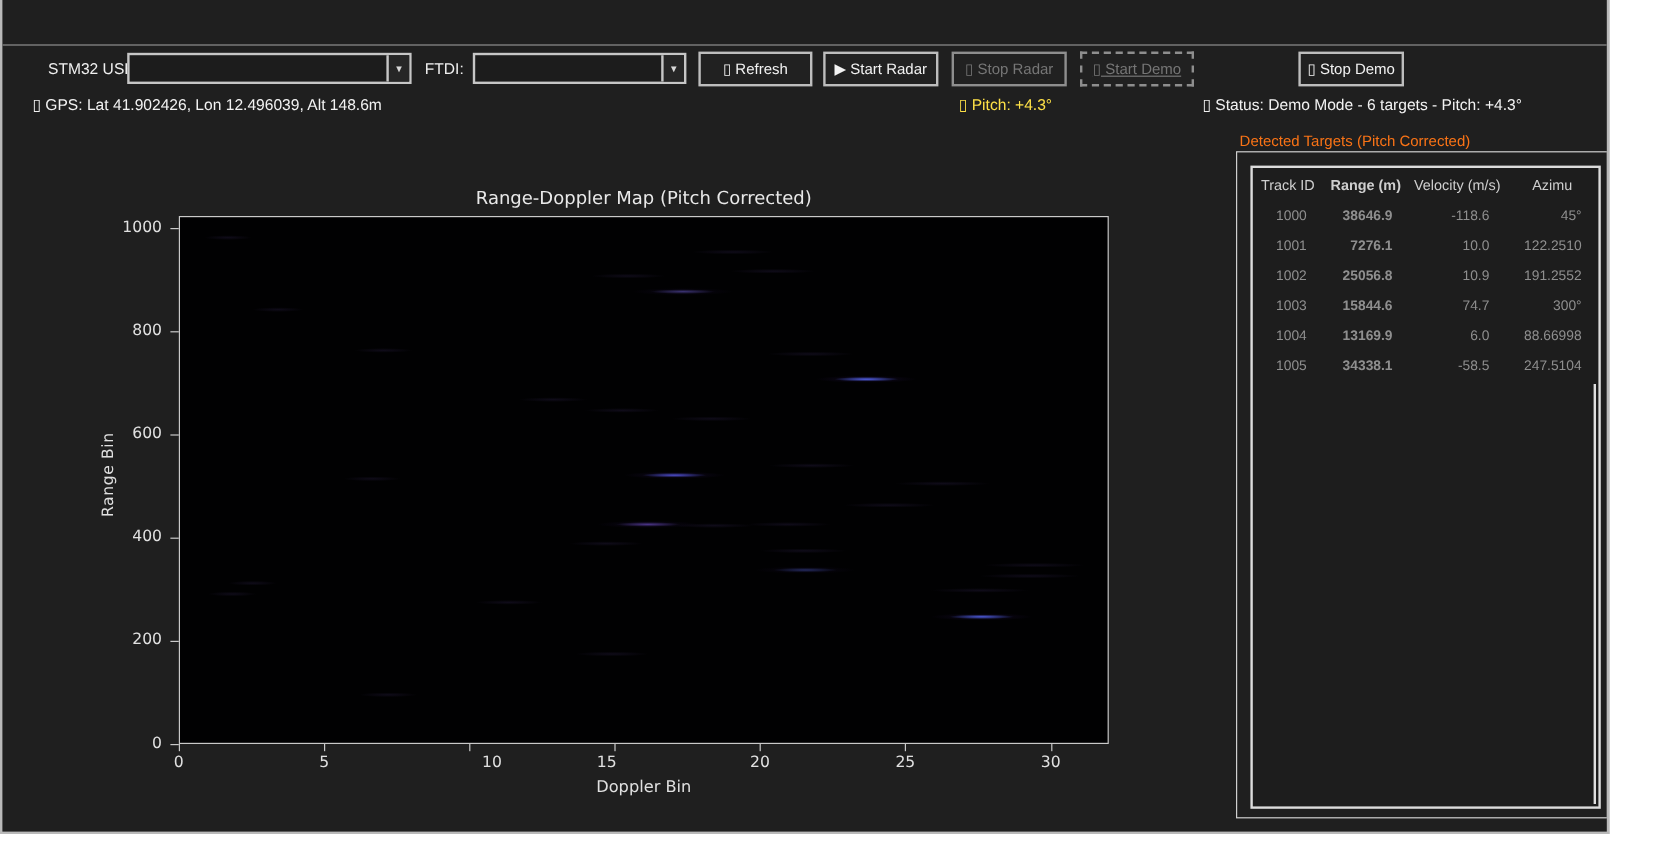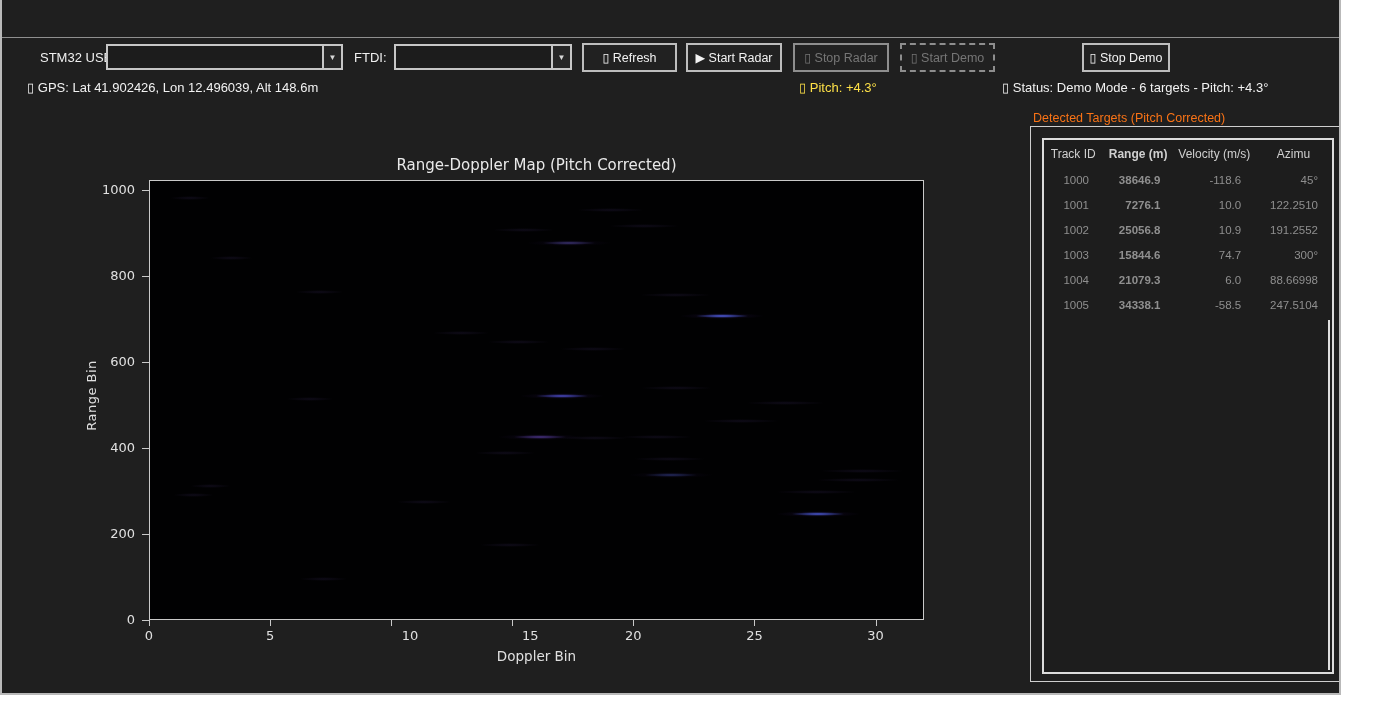--- a/index.html
+++ b/index.html
@@ -68,21 +68,21 @@
     <div class="arrowbox">▼</div>
   </div>
   <div class="lbl" style="left:352px;top:50px;">FTDI:</div>
   <div class="combo" style="left:392px;width:178px;">
     <div class="field"></div>
     <div class="arrowbox">▼</div>
   </div>
   <div class="btn" style="left:580px;width:95px;">▯ Refresh</div>
   <div class="btn" style="left:684px;width:96px;">▶ Start Radar</div>
   <div class="btn disabled" style="left:791px;width:96px;">▯ Stop Radar</div>
-  <div class="btn disabled dashed" style="left:898px;width:95px;">▯ Start Demo</div>
+  <div class="btn disabled dashed" style="left:898px;width:95px;text-decoration:underline;">▯ Start Demo</div>
   <div class="btn" style="left:1080px;width:88px;">▯ Stop Demo</div>
 
   <div class="statusline" style="left:25px;">▯ GPS: Lat 41.902426, Lon 12.496039, Alt 148.6m</div>
   <div class="statusline pitch" style="left:797px;">▯ Pitch: +4.3°</div>
   <div class="statusline" style="left:1000px;">▯ Status: Demo Mode - 6 targets - Pitch: +4.3°</div>
 
   <div class="fig-title">Range-Doppler Map (Pitch Corrected)</div>
   <div class="ylabel">Range Bin</div>
   <div class="plot" id="plot">
       <div class="streak" style="left: 376.984px; top: 58.875px; width: 84px; height: 6px; background: radial-gradient(rgb(106, 90, 205) 0%, rgba(20, 10, 40, 0.35) 45%, transparent 72%); opacity: 0.55;"></div>
@@ -119,21 +119,21 @@
       <div class="streak" style="left: 488.671px; top: 112.318px; width: 73.4765px; height: 4px; background: radial-gradient(rgb(42, 31, 69) 0%, transparent 70%); opacity: 0.35;"></div>
     </div>
   <div id="axes-layer">
       <div class="tickmark" style="left: 147px; top: 620px; width: 1px; height: 6px;"></div>
       <div class="tick-label" style="left: 132px; top: 628px; width: 30px; text-align: center;">0</div>
       <div class="tickmark" style="left: 268.094px; top: 620px; width: 1px; height: 6px;"></div>
       <div class="tick-label" style="left: 253.094px; top: 628px; width: 30px; text-align: center;">5</div>
       <div class="tickmark" style="left: 389.188px; top: 620px; width: 1px; height: 6px;"></div>
       <div class="tick-label" style="left: 393px; top: 628px; width: 30px; text-align: center;">10</div>
       <div class="tickmark" style="left: 510.281px; top: 620px; width: 1px; height: 6px;"></div>
-      <div class="tick-label" style="left: 495.281px; top: 628px; width: 30px; text-align: center; margin-left: 18px;">15</div>
+      <div class="tick-label" style="left: 495.281px; top: 628px; width: 30px; text-align: left;">15</div>
       <div class="tickmark" style="left: 631.375px; top: 620px; width: 1px; height: 6px;"></div>
       <div class="tick-label" style="left: 616.375px; top: 628px; width: 30px; text-align: center;">20</div>
       <div class="tickmark" style="left: 752.469px; top: 620px; width: 1px; height: 6px;"></div>
       <div class="tick-label" style="left: 737.469px; top: 628px; width: 30px; text-align: center;">25</div>
       <div class="tickmark" style="left: 873.562px; top: 620px; width: 1px; height: 6px;"></div>
       <div class="tick-label" style="left: 858.562px; top: 628px; width: 30px; text-align: center;">30</div>
       <div class="tickmark" style="left: 140px; top: 620px; width: 7px; height: 1px;"></div>
       <div class="tick-label" style="left: 87px; top: 612px; width: 46px; text-align: right;">0</div>
       <div class="tickmark" style="left: 140px; top: 534.062px; width: 7px; height: 1px;"></div>
       <div class="tick-label" style="left: 87px; top: 526.062px; width: 46px; text-align: right;">200</div>
@@ -176,21 +176,21 @@
         <div class="tcell c3">191.2552</div>
       </div>
       <div class="trow body">
         <div class="tcell c0">1003</div>
         <div class="tcell c1">15844.6</div>
         <div class="tcell c2">74.7</div>
         <div class="tcell c3">300°</div>
       </div>
       <div class="trow body">
         <div class="tcell c0">1004</div>
-        <div class="tcell c1">21079.3</div>
+        <div class="tcell c1">13169.9</div>
         <div class="tcell c2">6.0</div>
         <div class="tcell c3">88.66998</div>
       </div>
       <div class="trow body">
         <div class="tcell c0">1005</div>
         <div class="tcell c1">34338.1</div>
         <div class="tcell c2">-58.5</div>
         <div class="tcell c3">247.5104</div>
       </div>
     </div>

